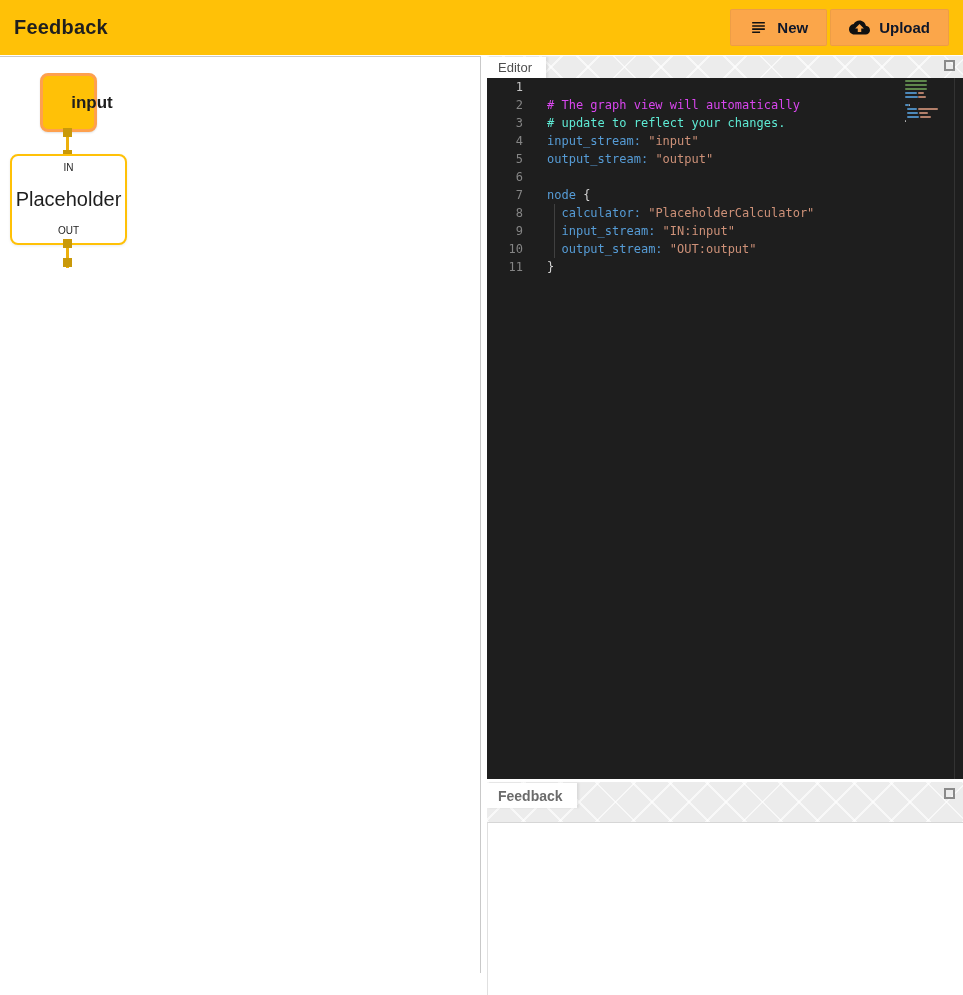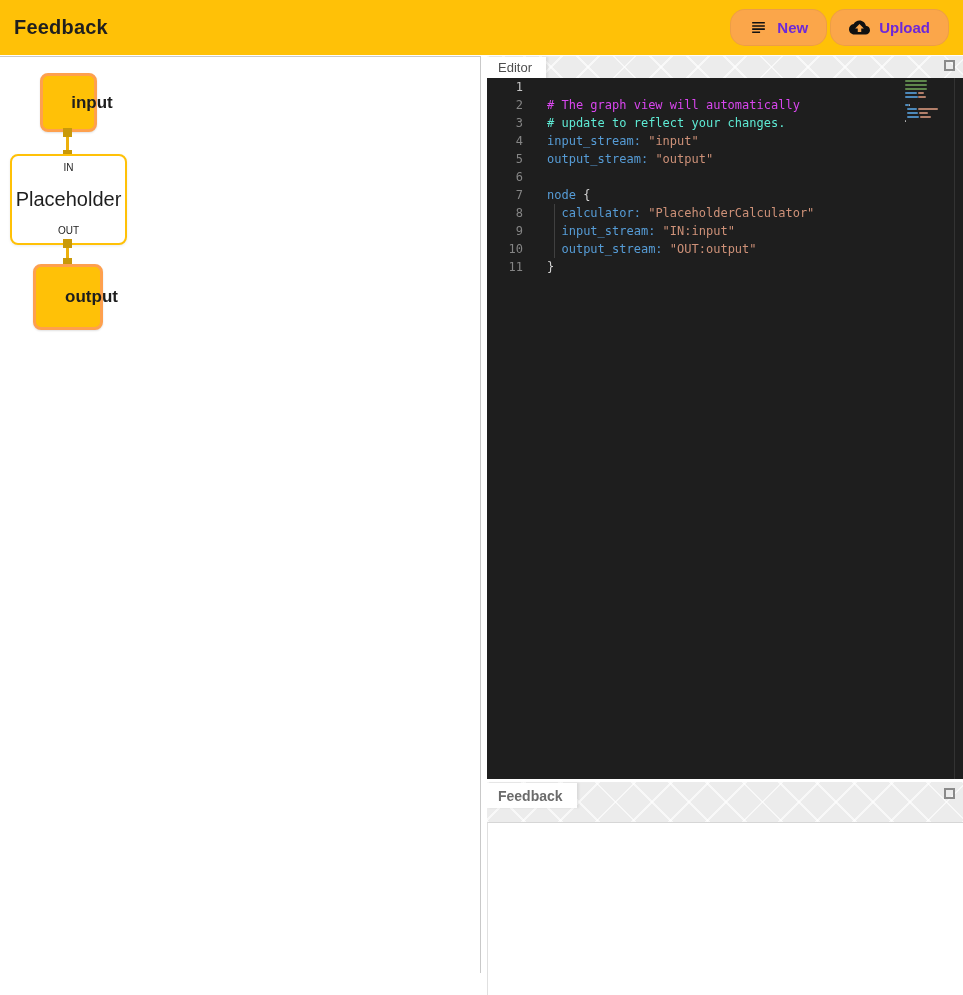--- a/index.html
+++ b/index.html
@@ -6,22 +6,22 @@
   html,body { background:#fff; }
   body { font-family:"Liberation Sans","DejaVu Sans",sans-serif; }
   #app { position:relative; width:963px; height:995px; overflow:hidden; background:#fff; }
 
   
   .header { position:absolute; left:0; top:0; width:963px; height:55px; background:#FFC107;
             display:flex; align-items:center; justify-content:space-between; padding:0 14px; }
   .app-title { font-size:20px; font-weight:bold; color:#1f1f1f; letter-spacing:.2px; }
   .header-actions { display:flex; gap:3px; }
   .hbtn { display:flex; align-items:center; gap:9px; height:37px; padding:0 18px;
-          background:#FBA64A; border:1px solid rgba(0,0,0,.05); border-radius:15px;
-          font-size:15px; font-weight:bold; color:#6d28d9; cursor:pointer; }
+          background:#FBA64A; border:1px solid rgba(0,0,0,.05); border-radius:2px;
+          font-size:15px; font-weight:bold; color:#0f172a; cursor:pointer; }
   .hbtn svg { display:block; }
 
   
   .panel { position:absolute; }
   .tabstrip { position:relative; height:22px; width:100%;
       background-color:#ececec;
       background-image:
         repeating-linear-gradient(45deg, rgba(255,255,255,.65) 0 2px, transparent 2px 26px),
         repeating-linear-gradient(135deg, rgba(255,255,255,.65) 0 2px, transparent 2px 26px); }
   .tab { position:absolute; left:0; top:1px; height:21px; background:#fff; padding:0 14px 0 11px;
@@ -118,23 +118,20 @@
       <div id="node-placeholder" class="gnode">
         <span class="port-label">IN</span>
         <span class="node-title">Placeholder</span>
         <span class="port-label">OUT</span>
       </div>
 
       <div class="edge-line" id="edge-line-2"></div>
       <div class="port" id="port-3"></div>
       <div class="port" id="port-4"></div>
 
-      <div id="node-output" class="gnode stream">
-        <span>output</span>
-      </div>
     </div>
   </div>
 
   <div id="editor-panel" class="panel">
     <div class="tabstrip">
       <div class="tab" style="left:0;">
         <span>Editor</span>
       </div>
       <button class="maxbtn"></button>
     </div>

